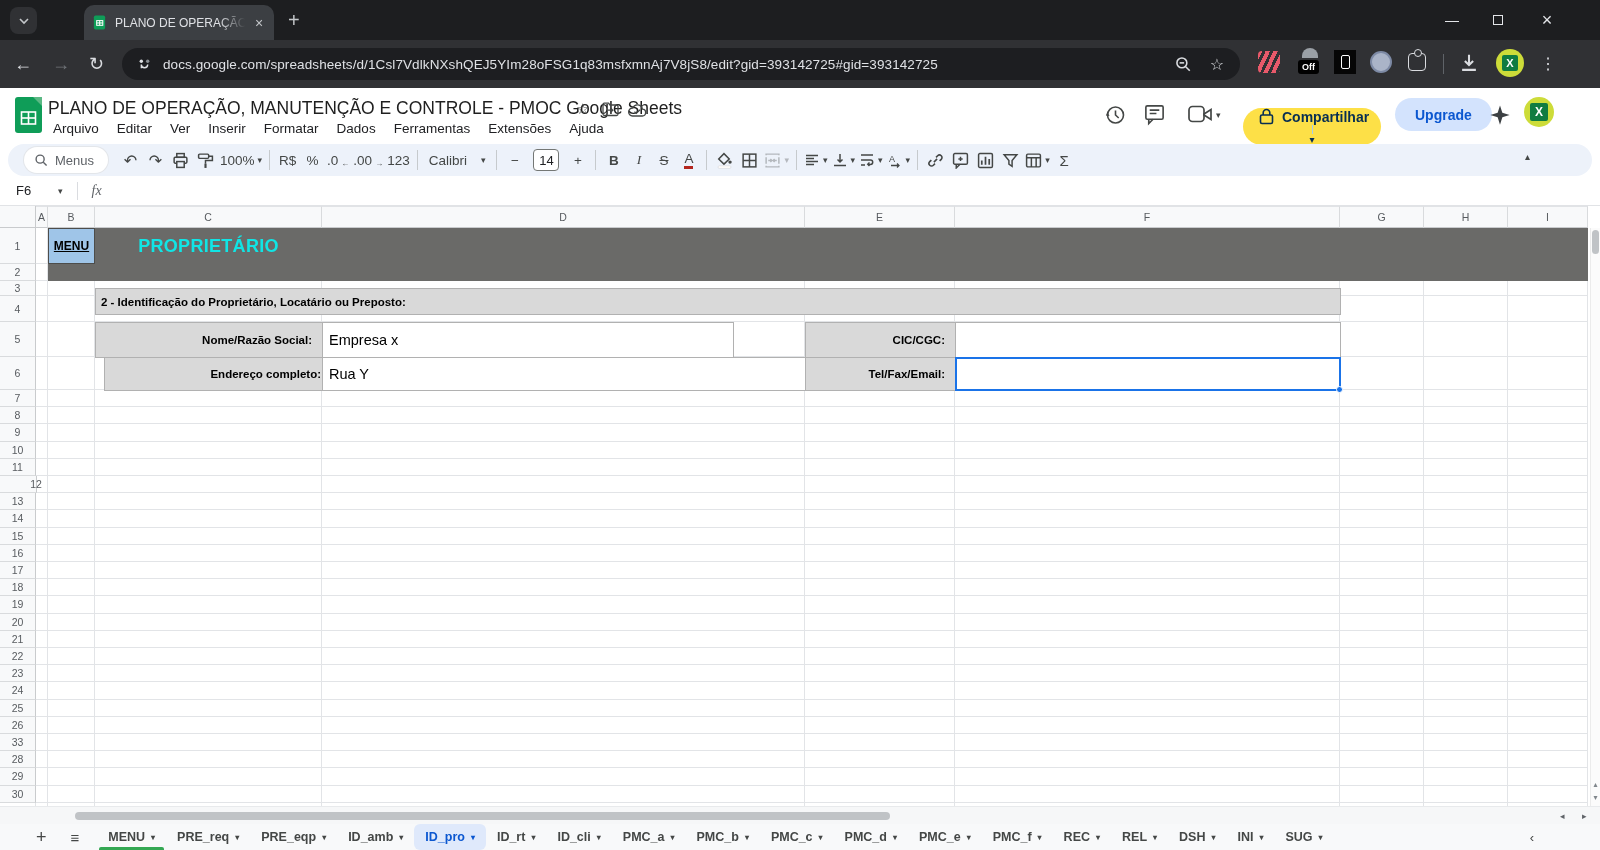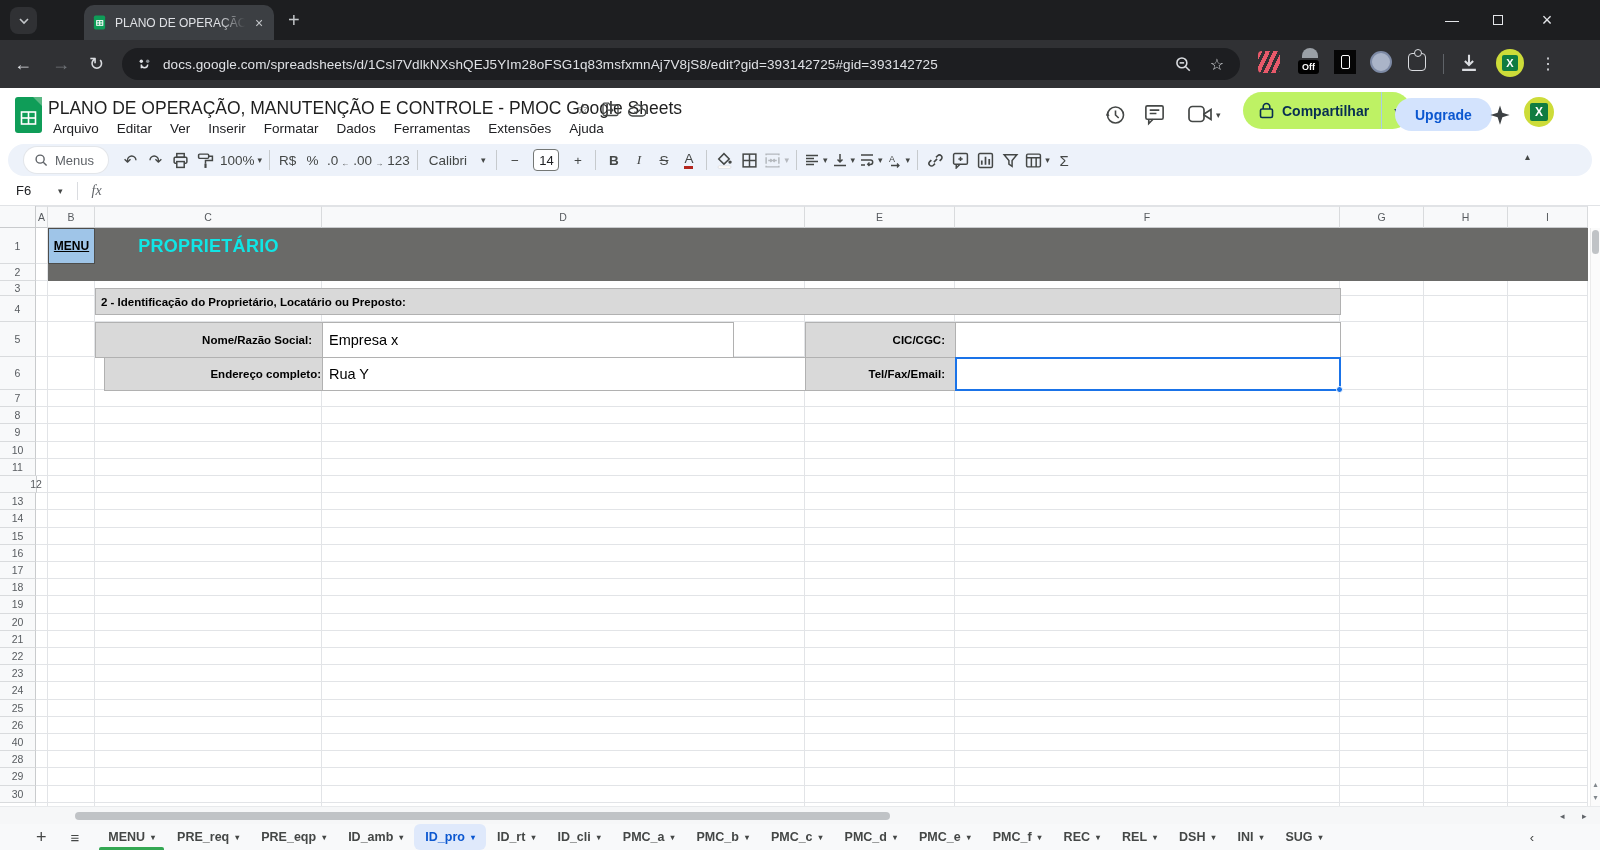--- a/index.html
+++ b/index.html
@@ -37,21 +37,21 @@
   #extred { position:absolute; top:11px; left:1258px; width:22px; height:22px; border-radius:4px;
     background:repeating-linear-gradient(115deg,#e8596a 0 4px,transparent 4px 7px); }
 
   
   #appheader { position:absolute; top:88px; left:0; width:1600px; height:54px; background:#fff; }
   #doc-title { position:absolute; top:10px; left:48px; font-size:17.5px; color:#1f1f1f; white-space:nowrap; }
   .hmeta { position:absolute; top:12px; color:#444746; font-size:15px; }
   #appmenus { position:absolute; top:31px; left:44px; display:flex; }
   #appmenus .mi { font-size:13.5px; color:#202124; padding:2px 9px; border-radius:10px; }
   .hdrico { position:absolute; top:24px; }
-  #sharebtn { position:absolute; top:4px; left:1243px; height:37px; border-radius:19px; background:#bef264; display:flex; align-items:center; }
+  #sharebtn { position:absolute; top:20px; left:1243px; height:37px; border-radius:19px; background:#fde047; display:flex; align-items:center;flex-direction:column; }
   #sharebtn .main { display:flex; align-items:center; gap:8px; padding:0 12px 0 16px; font-size:14px; font-weight:600; color:#072e52; }
   #sharebtn .split { width:1px; height:37px; background:#a8cce8; }
   #sharebtn .caret { padding:0 12px; color:#072e52; font-size:10px; }
   #upgradebtn { position:absolute; top:10px; left:1395px; height:33px; padding:0 20px; border-radius:17px; background:#d3e3fd; color:#0b57d0; font-size:14px; font-weight:600; display:flex; align-items:center; }
   #hdravatar { position:absolute; top:9px; left:1524px; width:30px; height:30px; border-radius:50%; background:#cddc39; display:flex; align-items:center; justify-content:center; }
   #hdravatar .xl { width:18px; height:18px; background:#107c41; color:#fff; font-size:12px; font-weight:700; display:flex; align-items:center; justify-content:center; border-radius:2px; }
 
   
   #toolbar { position:absolute; top:144px; left:8px; width:1584px; height:32px; background:#edf2fa; border-radius:16px; display:flex; align-items:center; color:#444746; }
   #menuspill { display:flex; align-items:center; gap:7px; background:#fff; border-radius:14px; height:26px; padding:0 14px 0 10px; margin:0 10px 0 16px; color:#5f6368; font-size:13px; box-shadow:0 0 0 1px #e3e6ea; }
@@ -489,21 +489,21 @@
       <div class="rhcell" style="top: 334px; height: 17.2px;">17</div>
       <div class="rhcell" style="top: 351.2px; height: 17.2px;">18</div>
       <div class="rhcell" style="top: 368.4px; height: 17.2px;">19</div>
       <div class="rhcell" style="top: 385.6px; height: 17.2px;">20</div>
       <div class="rhcell" style="top: 402.8px; height: 17.2px;">21</div>
       <div class="rhcell" style="top: 420px; height: 17.2px;">22</div>
       <div class="rhcell" style="top: 437.2px; height: 17.2px;">23</div>
       <div class="rhcell" style="top: 454.4px; height: 17.2px;">24</div>
       <div class="rhcell" style="top: 471.6px; height: 17.2px;">25</div>
       <div class="rhcell" style="top: 488.8px; height: 17.2px;">26</div>
-      <div class="rhcell" style="top: 506px; height: 17.2px;">40</div>
+      <div class="rhcell" style="top: 506px; height: 17.2px;">33</div>
       <div class="rhcell" style="top: 523.2px; height: 17.2px;">28</div>
       <div class="rhcell" style="top: 540.4px; height: 17.2px;">29</div>
       <div class="rhcell" style="top: 557.6px; height: 17.2px;">30</div>
     </div>
 
   <div id="vscroll"></div>
   <div id="vthumb" style="position:absolute;top:230px;left:1591.5px"></div>
   <span class="vsarrow" style="top:780px">▴</span>
   <span class="vsarrow" style="top:793px">▾</span>
   <div id="hscroll">

